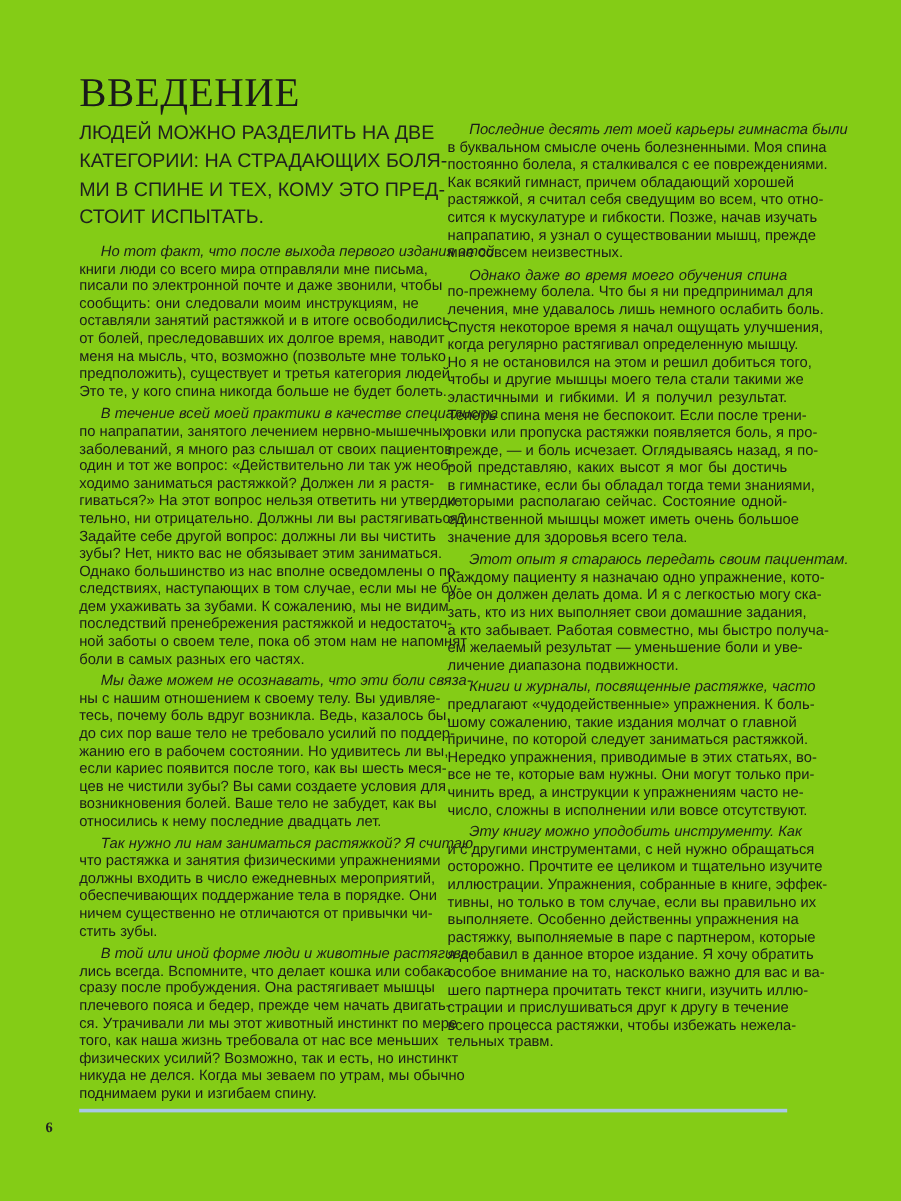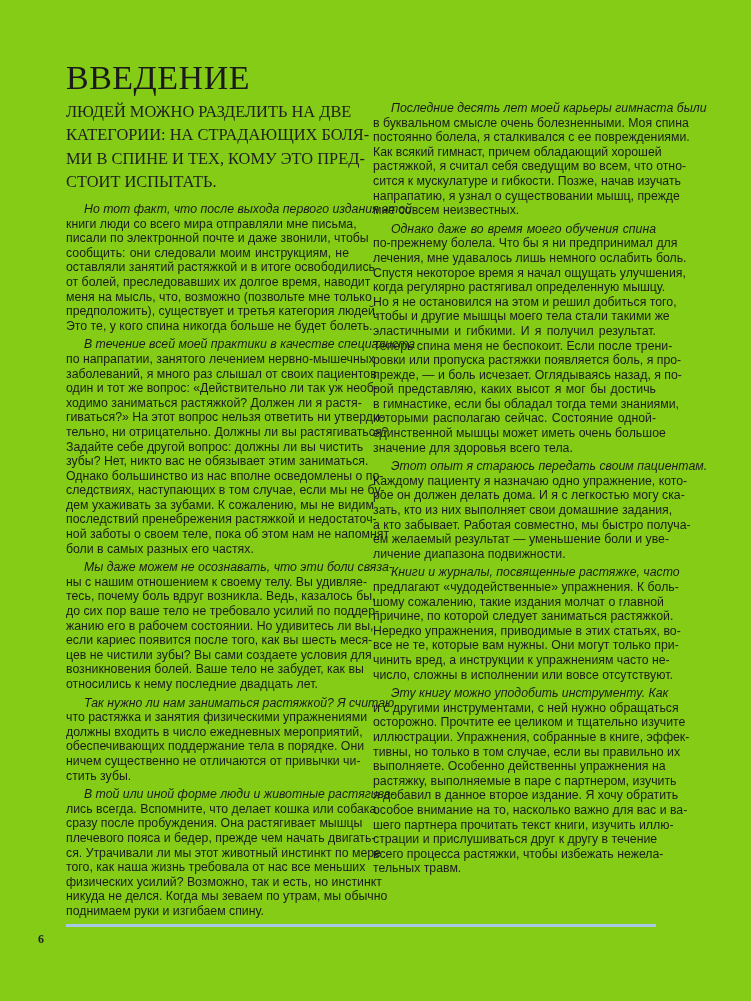--- a/index.html
+++ b/index.html
@@ -6,21 +6,21 @@
   body { width: 751px; height: 1001px; position: relative; overflow: hidden; }
   .page { position: absolute; left: 0; top: 0; width: 751px; height: 1001px; background: #84cc16; }
   .title {
     position: absolute; left: 66px; top: 58px;
     font-family: "Liberation Serif", "DejaVu Serif", serif;
     font-size: 34px; line-height: 40px; color: #1a1a1a; letter-spacing: 0.5px;
     margin: 0; font-weight: normal;
   }
   .intro {
     position: absolute; left: 66px; top: 100px; width: 285px;
-    font-family: Liberation Serif, serif;
+    font-family: Liberation Sans, sans-serif;
     font-size: 16.4px; line-height: 23.3px; color: #1f1f1f;
     margin: 0; text-transform: uppercase;
   }
   .intro span { display: block; white-space: nowrap; }
   .col {
     position: absolute; width: 283px;
     font-family: "Liberation Sans", "DejaVu Sans", sans-serif;
     font-size: 12.3px; line-height: 14.6px; color: #1b1b1b;
   }
   .col-left { left: 66px; top: 202px; }
@@ -160,21 +160,21 @@
         <span class="line">чинить вред, а инструкции к упражнениям часто не-</span>
         <span class="line last">число, сложны в исполнении или вовсе отсутствуют.</span>
       </div>
       <div class="para">
         <span class="line indent">Эту книгу можно уподобить инструменту. Как</span>
         <span class="line">и с другими инструментами, с ней нужно обращаться</span>
         <span class="line">осторожно. Прочтите ее целиком и тщательно изучите</span>
         <span class="line">иллюстрации. Упражнения, собранные в книге, эффек-</span>
         <span class="line">тивны, но только в том случае, если вы правильно их</span>
         <span class="line">выполняете. Особенно действенны упражнения на</span>
-        <span class="line">растяжку, выполняемые в паре с партнером, изучить</span>
+        <span class="line">растяжку, выполняемые в паре с партнером, которые</span>
         <span class="line">я добавил в данное второе издание. Я хочу обратить</span>
         <span class="line">особое внимание на то, насколько важно для вас и ва-</span>
         <span class="line">шего партнера прочитать текст книги, изучить иллю-</span>
         <span class="line">страции и прислушиваться друг к другу в течение</span>
         <span class="line">всего процесса растяжки, чтобы избежать нежела-</span>
         <span class="line last">тельных травм.</span>
       </div>
     </div>
 
   <div class="rule"></div>

